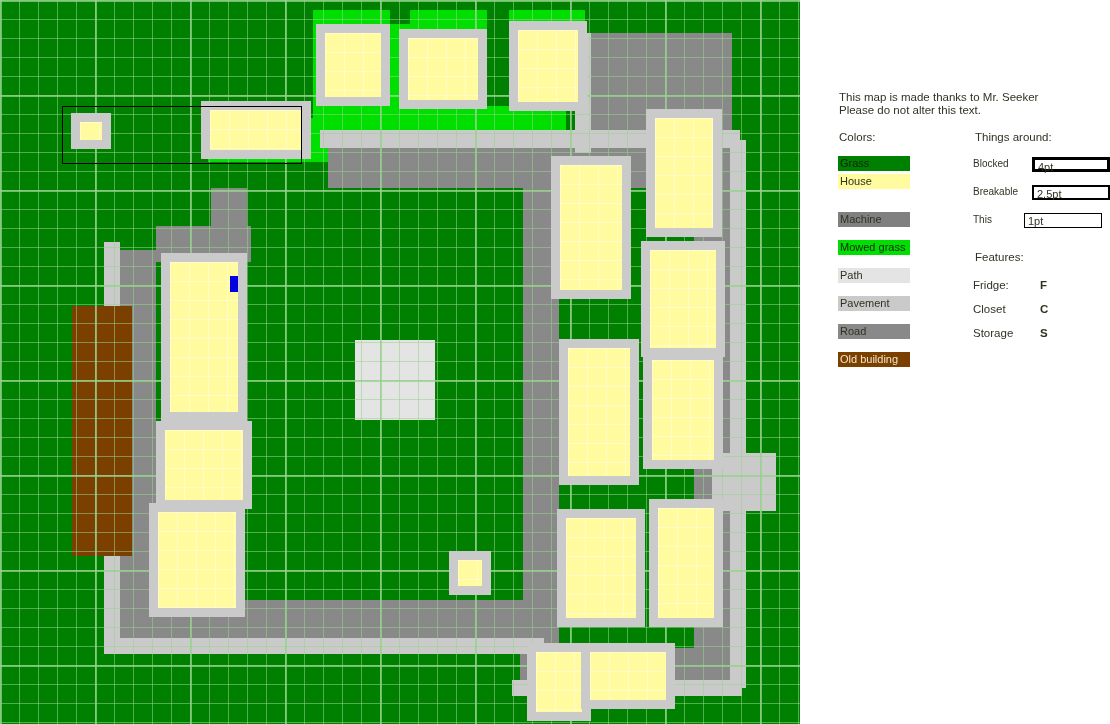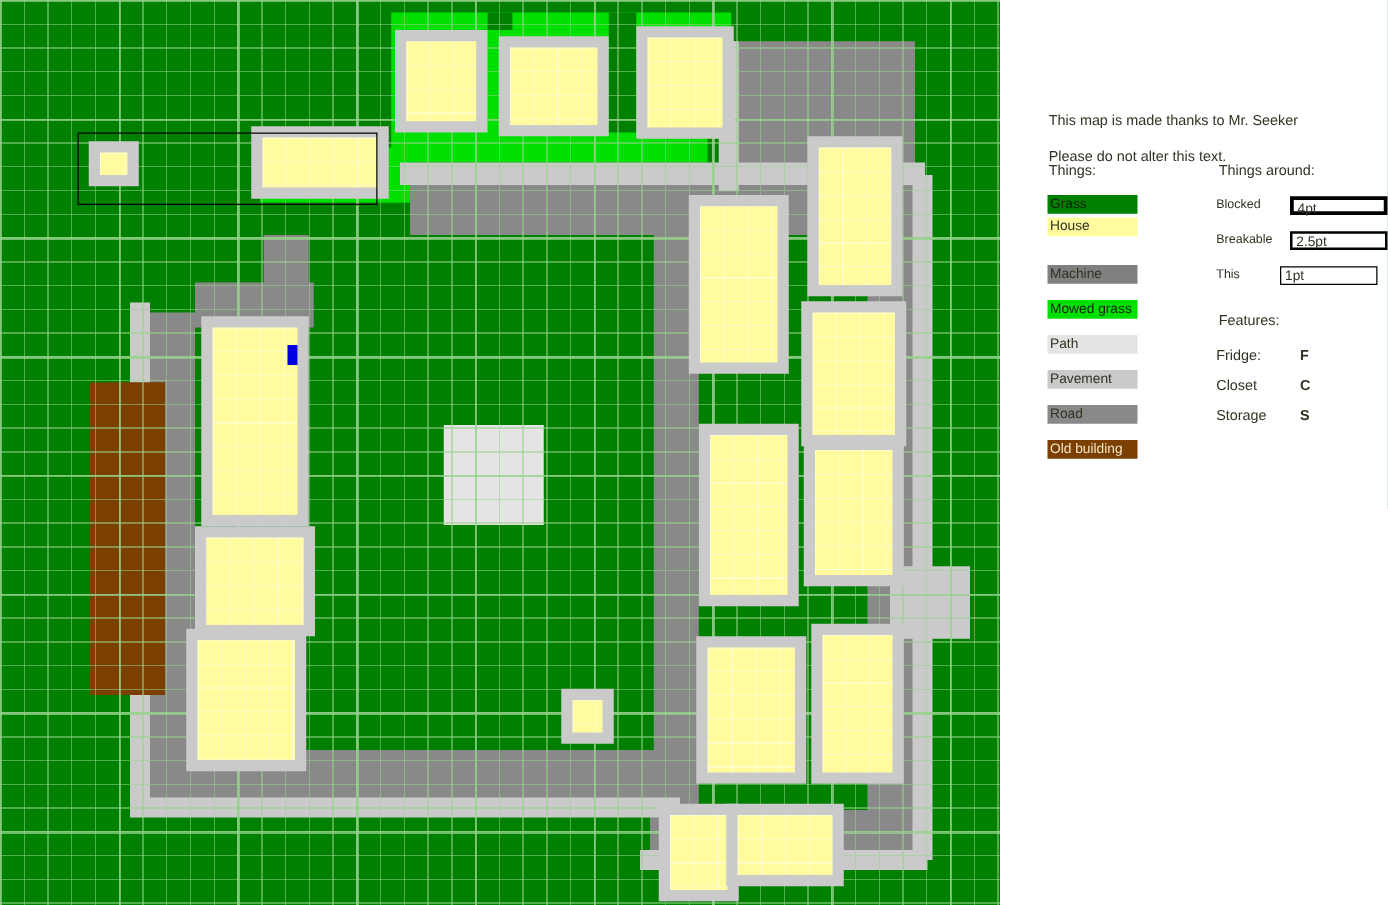--- a/index.html
+++ b/index.html
@@ -114,23 +114,23 @@
       <div class="cell" style="left: 449px; top: 551px; width: 42px; height: 44px; background: rgb(202, 202, 202);"></div>
       <div class="cell grid-clip" style="left: 458px; top: 560px; width: 24px; height: 26px; background: rgb(255, 251, 158);"></div>
       <div class="plot-outline" style="left: 62px; top: 106px; width: 240px; height: 58px; border-color: rgb(0, 0, 0);"></div>
       <div class="cell" style="left: 230px; top: 276px; width: 8px; height: 16px; background: rgb(0, 0, 224);"></div>
     </div>
 </div>
 
 <div id="legend-panel">
 
   <div class="cred" style="left:39px;top:91px;">This map is made thanks to Mr. Seeker</div>
-  <div class="cred" style="left:39px;top:120px;">Please do not alter this text.</div>
+  <div class="cred" style="left:39px;top:104px;">Please do not alter this text.</div>
 
-  <div class="sec-title" style="left:39px;top:131px;">Things:</div>
+  <div class="sec-title" style="left:39px;top:131px;">Colors:</div>
   <div class="sec-title" style="left:175px;top:131px;">Things around:</div>
   <div class="sec-title" style="left:175px;top:251px;">Features:</div>
 
   <div id="color-legend">
       <div class="swatch dark" style="left: 38px; top: 156px; background: rgb(0, 128, 0);">
         <span>Grass</span>
       </div>
       <div class="swatch" style="left: 38px; top: 174px; background: rgb(255, 251, 158);">
         <span>House</span>
       </div>

